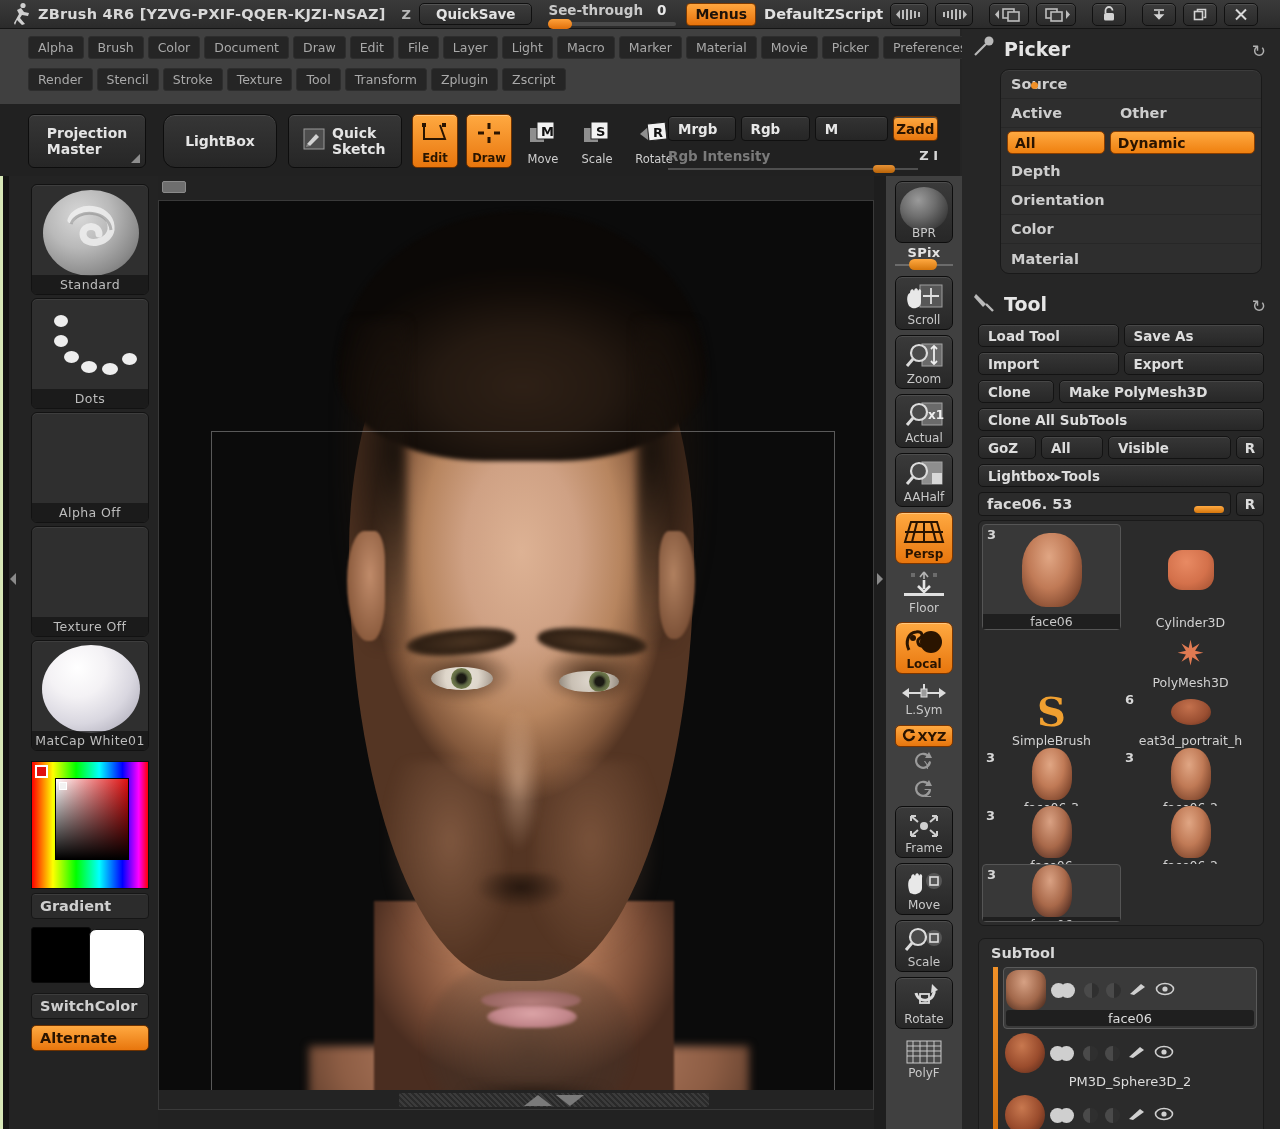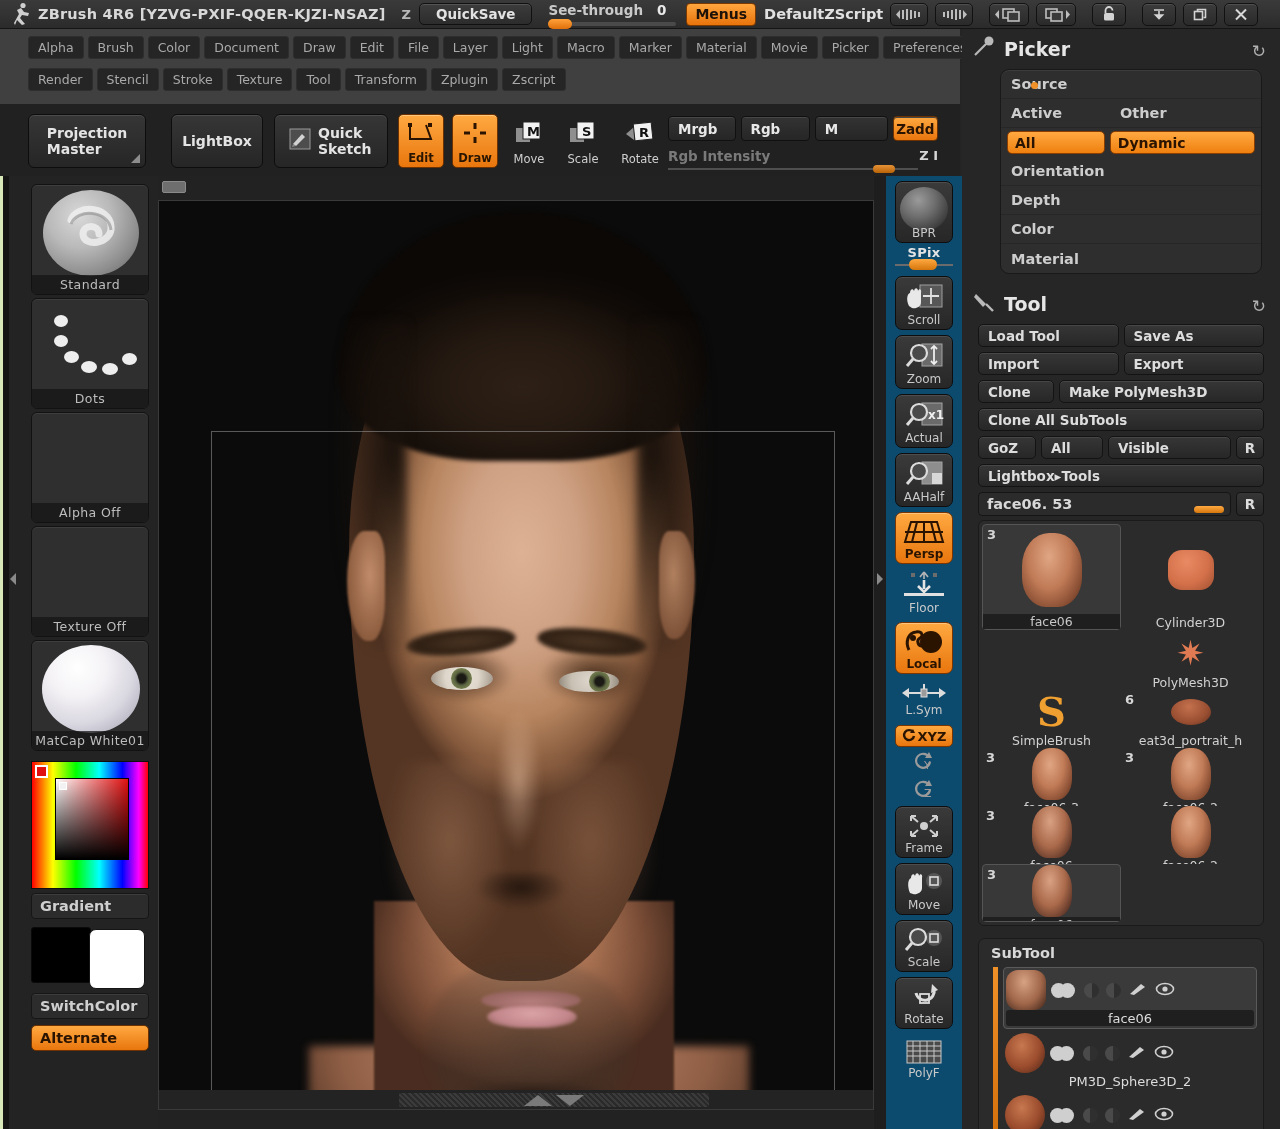--- a/index.html
+++ b/index.html
@@ -274,21 +274,21 @@
   .canvas-scrollbar { position:absolute; left:0; bottom:0; width:716px; height:19px; background:#232323; }
   .cs-hatch { position:absolute; left:240px; top:3px; width:310px; height:14px;
     background: repeating-linear-gradient(45deg,#3b3b3b 0 2px,#2a2a2a 2px 4px); border-radius:2px;}
   .cs-arrows { position:absolute; left:352px; top:3px; width:86px; height:14px; display:flex; gap:4px; align-items:center; justify-content:center;}
   .tri-up { width:0;height:0;border-left:14px solid transparent;border-right:14px solid transparent;border-bottom:11px solid #7a7a7a;}
   .tri-dn { width:0;height:0;border-left:14px solid transparent;border-right:14px solid transparent;border-top:11px solid #7a7a7a;}
   .canvas-rightedge { position:absolute; left:716px; top:0; width:12px; height:953px; background:#1e1e1e; }
   .canvas-rightedge .arrowbox { position:absolute; left:0px; top:390px; width:12px; height:26px;}
 
   
-  .rshelf { position:absolute; left:886px; top:176px; width:76px; height:953px; background:#0c4a6e; }
+  .rshelf { position:absolute; left:886px; top:176px; width:76px; height:953px; background:#404040; }
   .rbtn {
     width:58px; margin:5px auto 0 auto; border-radius:7px;
     background:linear-gradient(#3a3a3a,#272727); border:1px solid #0d0d0d;
     display:flex; flex-direction:column; align-items:center; justify-content:flex-end;
     color:#c9c9c9; font-size:12px; cursor:pointer; padding:4px 0 2px 0;
     box-shadow: inset 0 1px 0 #4d4d4d;
   }
   .rbtn .gl { display:flex; align-items:center; justify-content:center; height:34px;}
   .rbtn.on { background:linear-gradient(#ffa941,#e8760d); border-color:#7a3500; color:#2a1400; font-weight:bold; box-shadow: inset 0 1px 0 #ffc67e;}
   .rbtn.plain { background:transparent; border:none; box-shadow:none; }
@@ -497,21 +497,21 @@
 
   <div class="maintoolbar">
     <div class="mt-inner">
       <div class="big-btn" style="width:118px;">
         <div style="text-align:left;">
           <div>Projection</div>
           <div>Master</div>
         </div>
         <div class="corner"></div>
       </div>
-      <div class="big-btn" style="width:92px; margin-left:25px;">LightBox</div>
+      <div class="big-btn" style="width:114px; margin-left:17px;border-radius:12px;">LightBox</div>
       <div class="big-btn" style="width:114px; margin-left:11px; justify-content:flex-start;">
         <span style="margin-right:7px;">
           <svg width="22" height="22" viewBox="0 0 22 22">
               <rect x="1" y="1" width="20" height="20" fill="#4d4d4d" stroke="#9a9a9a"></rect>
           <path d="M4 16 L13 6 L16 9 L7 18 Z" fill="#d2d2d2"></path>
               <path d="M4 16 L7 18 L3 19 Z" fill="#888"></path>
             </svg>
         </span>
         <div style="text-align:left;">
           <div>Quick</div>
@@ -931,22 +931,22 @@
         <span>Source</span>
       </div>
       <div class="grow two">
         <span>Active</span>
         <span>Other</span>
       </div>
       <div class="orangepair">
         <div class="opill">All</div>
         <div class="opill">Dynamic</div>
       </div>
+      <div class="grow">Depth</div>
       <div class="grow">Orientation</div>
-      <div class="grow">Depth</div>
       <div class="grow">Color</div>
       <div class="grow last">Material</div>
     </div>
 
     <div class="panel-head" style="margin-top:10px;">
       <span>
         <svg width="24" height="24" viewBox="0 0 24 24">
             <path d="M4 4 L14 14 L11 17 L2 7 Z" fill="#b9b9b9"></path>
         <path d="M14 14 L21 21" stroke="#b9b9b9" stroke-width="2.4"></path>
           </svg>

